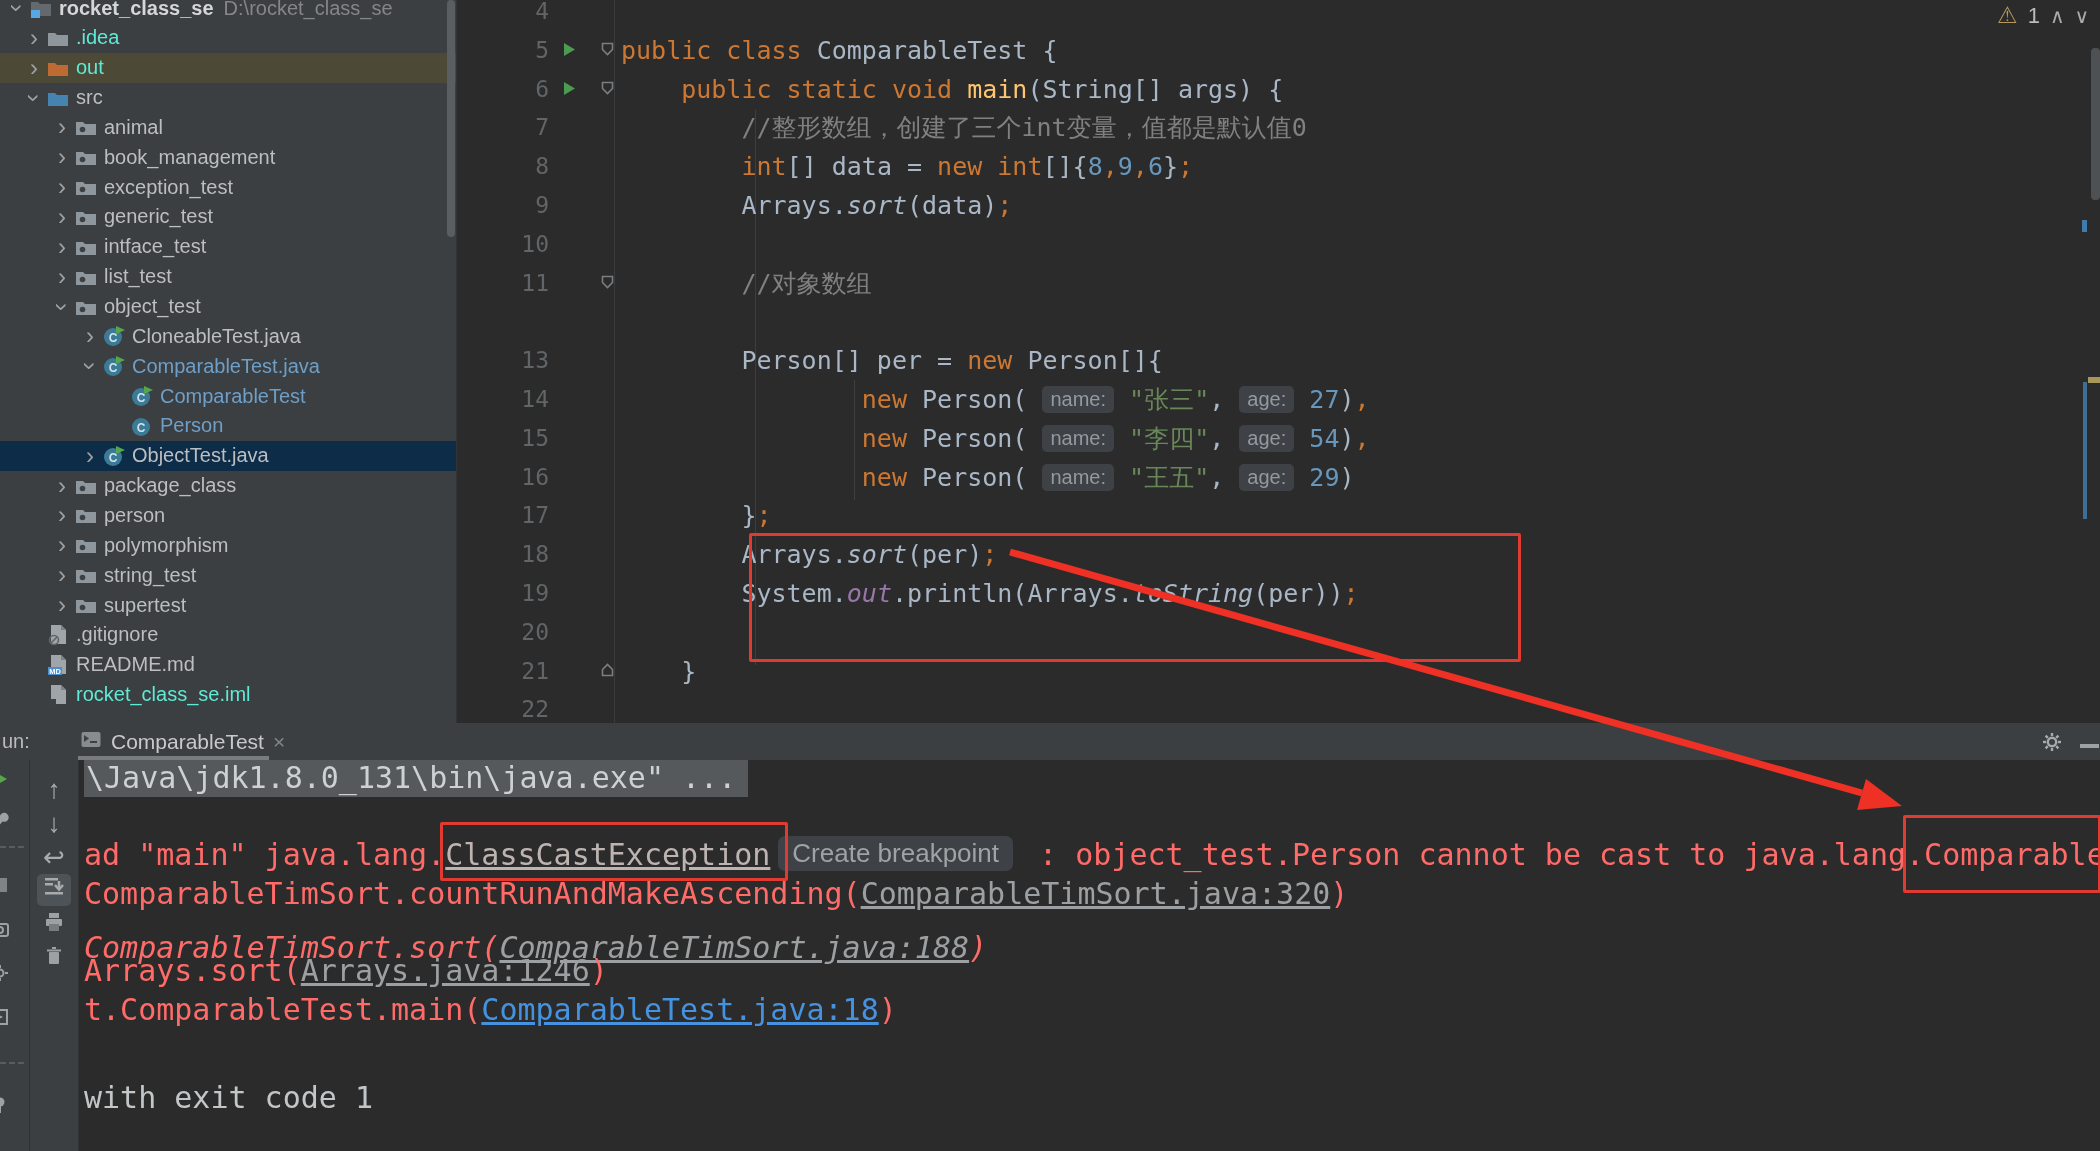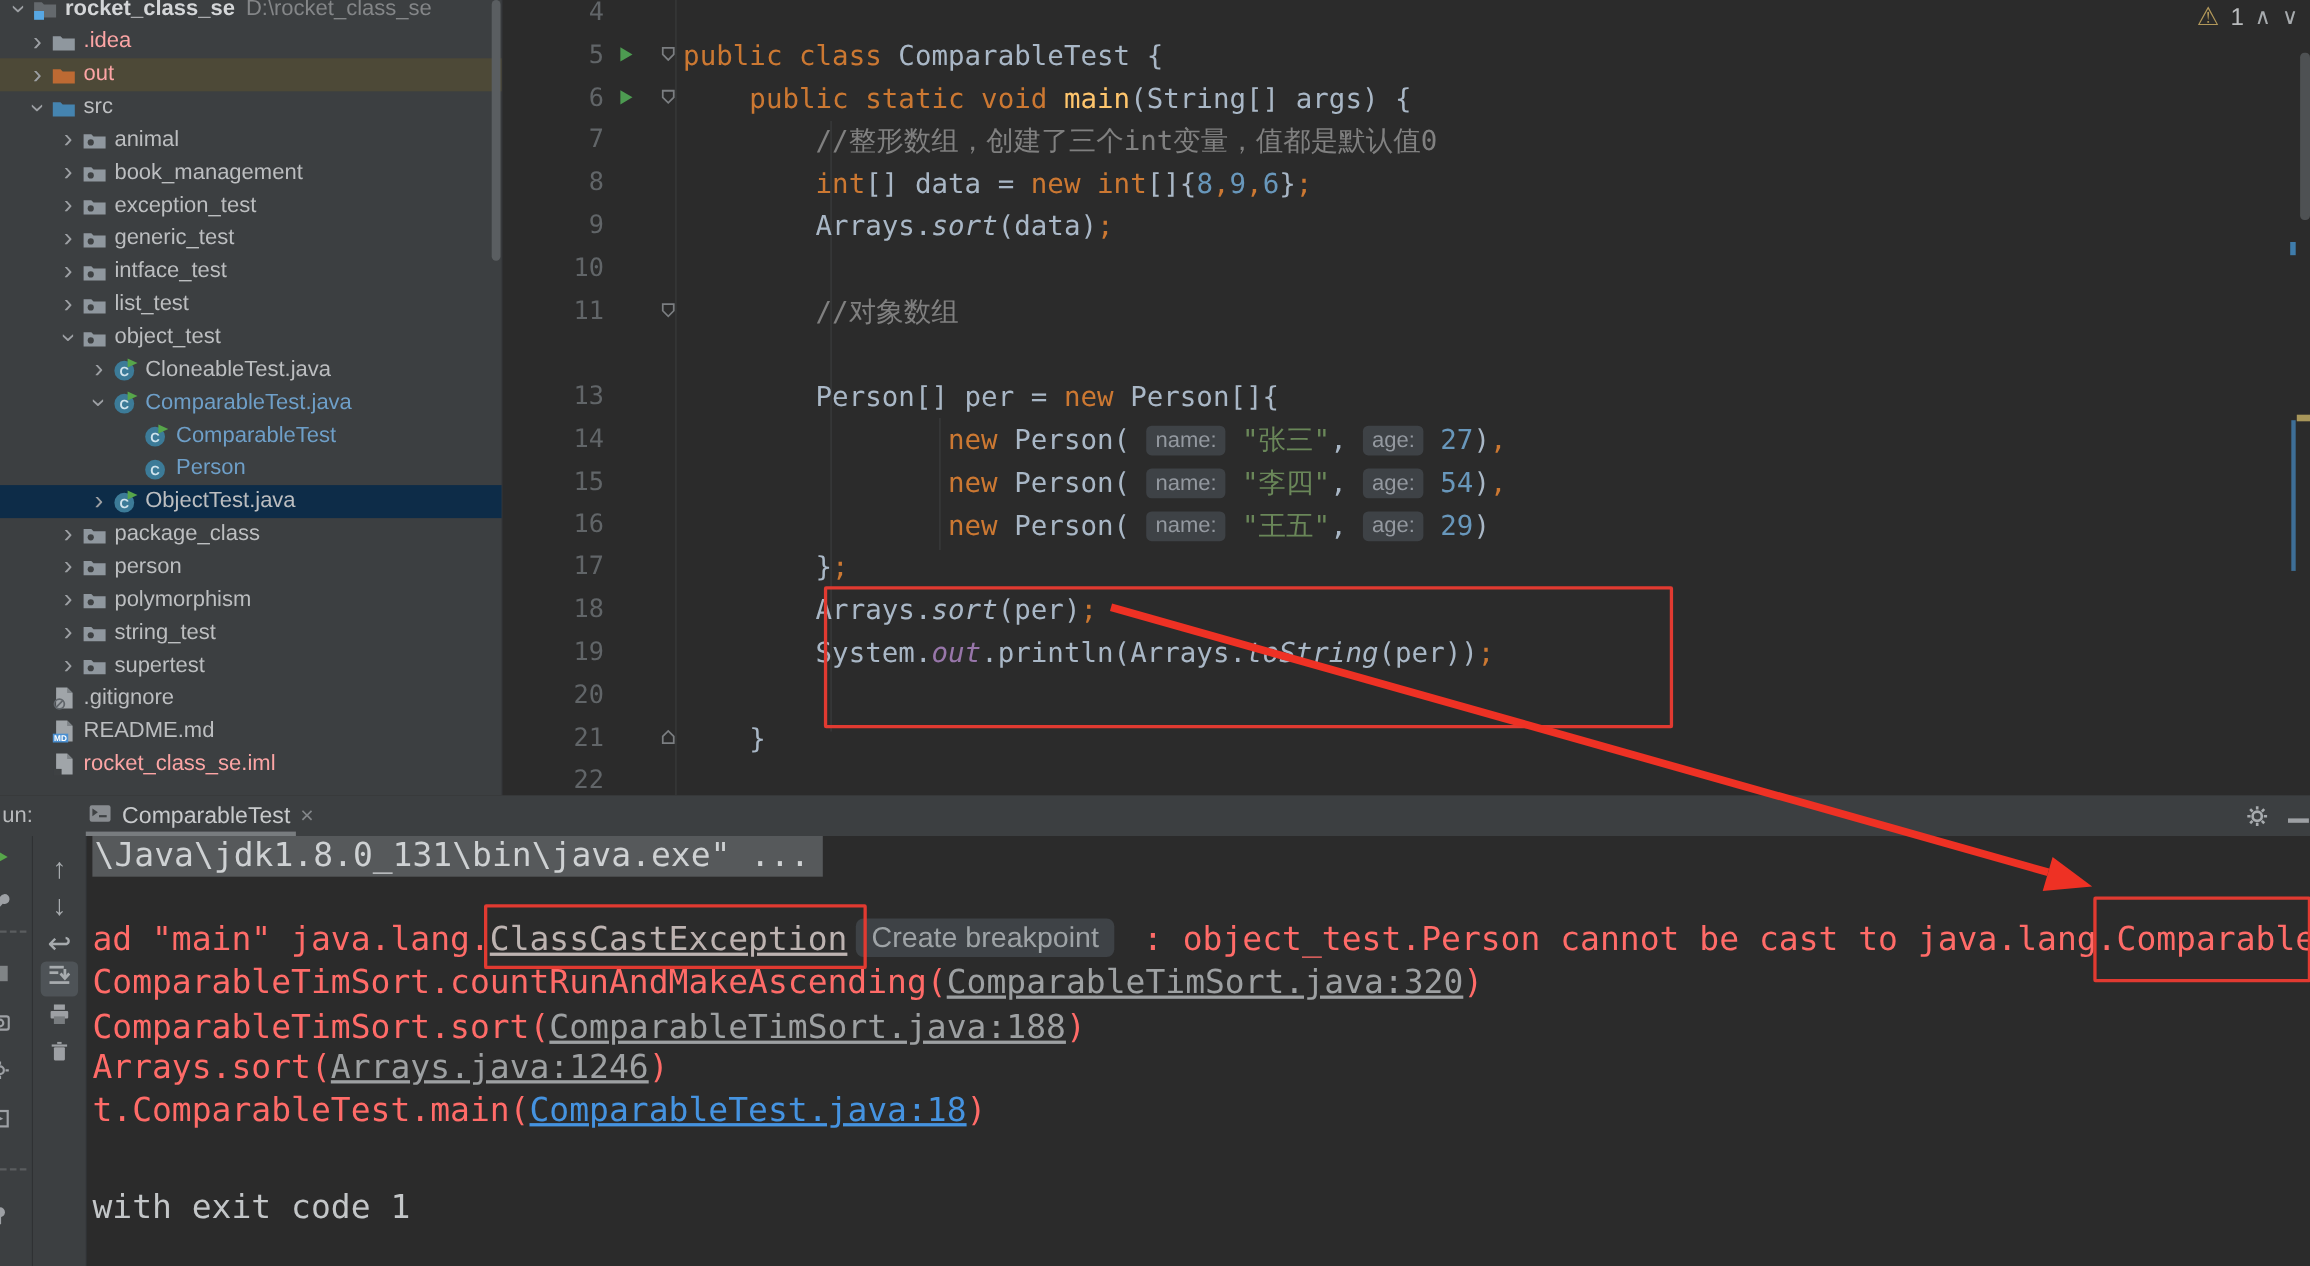--- a/index.html
+++ b/index.html
@@ -10,21 +10,21 @@
         overflow:hidden;border-right:1px solid #313335;}
   .trow{position:absolute;left:0;width:100%;height:30px;display:flex;align-items:center;
         font-size:20px;color:#bcbec0;white-space:nowrap;}
   .trow.navy{background:#0d2c48;}
   .trow.oliverow{background:#4d4937;}
   .chevslot{flex:0 0 26px;display:flex;justify-content:center;align-items:center;
             color:#9da0a4;font-size:24px;line-height:20px;}
   .chevslot.exp{transform:rotate(90deg);}
   .ticon{flex:0 0 27px;display:flex;align-items:center;}
   .tlabel{margin-left:2px;}
-  .tlabel.olive{color:#fca5a5;}
+  .tlabel.olive{color:#5eead4;}
   .tlabel.blue{color:#6e9fc8;}
   .tlabel.bold{font-weight:bold;color:#d4d6d8;}
   .tpath{color:#848688;margin-left:10px;}
   #tree-thumb{position:absolute;right:1px;top:0;width:8px;height:237px;background:#5a5e61;border-radius:4px;}
   
   #editor{position:absolute;left:457px;top:0;width:1643px;height:723px;background:#2b2b2b;overflow:hidden;}
   #gutter-sep{position:absolute;left:157px;top:0;width:1px;height:723px;background:#3a3c3d;}
   .iguide{position:absolute;width:1px;background:#3c3e3f;}
   .eline{position:absolute;left:0;width:100%;height:39px;}
   .lnum{position:absolute;left:0;top:0;width:92px;text-align:right;
@@ -527,21 +527,21 @@
             <rect x="2" y="2.5" width="14" height="2" fill="#9da0a4"></rect>
             <rect x="7" y="0" width="4" height="2" fill="#9da0a4"></rect>
           </svg>
         </div>
       </div>
 
   <div class="cline" style="top: -2px;"><span class="chl">\Java\jdk1.8.0_131\bin\java.exe" ...</span></div>
       <div class="cline" style="top: 36.6px;"></div>
       <div class="cline" style="top: 75.2px;"><span class="cr">ad "main" java.lang.</span><span class="cexc">ClassCastException</span><span class="cbtn">Create breakpoint</span><span class="cr"> : object_test.Person cannot be cast to java.lang.Comparable</span></div>
       <div class="cline" style="top: 113.8px;"><span class="cr">ComparableTimSort.countRunAndMakeAscending(</span><span class="clg">ComparableTimSort.java:320</span><span class="cr">)</span></div>
-      <div class="cline" style="top: 155px;"><span class="cr">ComparableTimSort.sort(</span><span class="clg">ComparableTimSort.java:188</span><span class="cr">)</span></div>
+      <div class="cline" style="top: 168px; font-style: italic;"><span class="cr">ComparableTimSort.sort(</span><span class="clg">ComparableTimSort.java:188</span><span class="cr">)</span></div>
       <div class="cline" style="top: 191px; text-align: center;"><span class="cr">Arrays.sort(</span><span class="clg">Arrays.java:1246</span><span class="cr">)</span></div>
       <div class="cline" style="top: 229.6px;"><span class="cr">t.ComparableTest.main(</span><span class="clb">ComparableTest.java:18</span><span class="cr">)</span></div>
       <div class="cline" style="top: 268.2px;"></div>
       <div class="cline" style="top: 318px;"><span class="cg">with exit code 1</span></div>
     </div>
 
   <svg id="arrow-svg" width="2100" height="1151">
       <line x1="1010" y1="552" x2="1862" y2="793" stroke="#ee3124" stroke-width="7"></line>
       <polygon points="1902,806 1857,810 1866,779" fill="#ee3124"></polygon>
     </svg>

